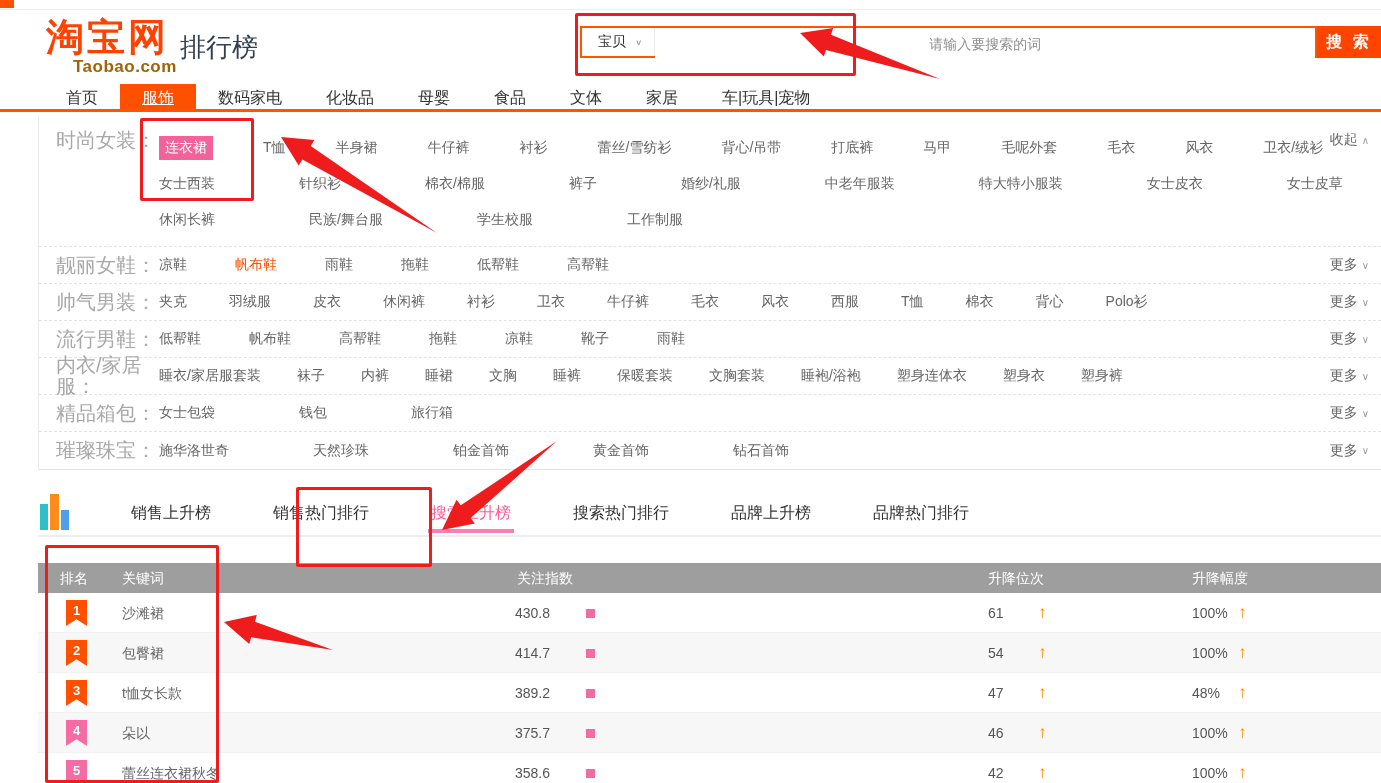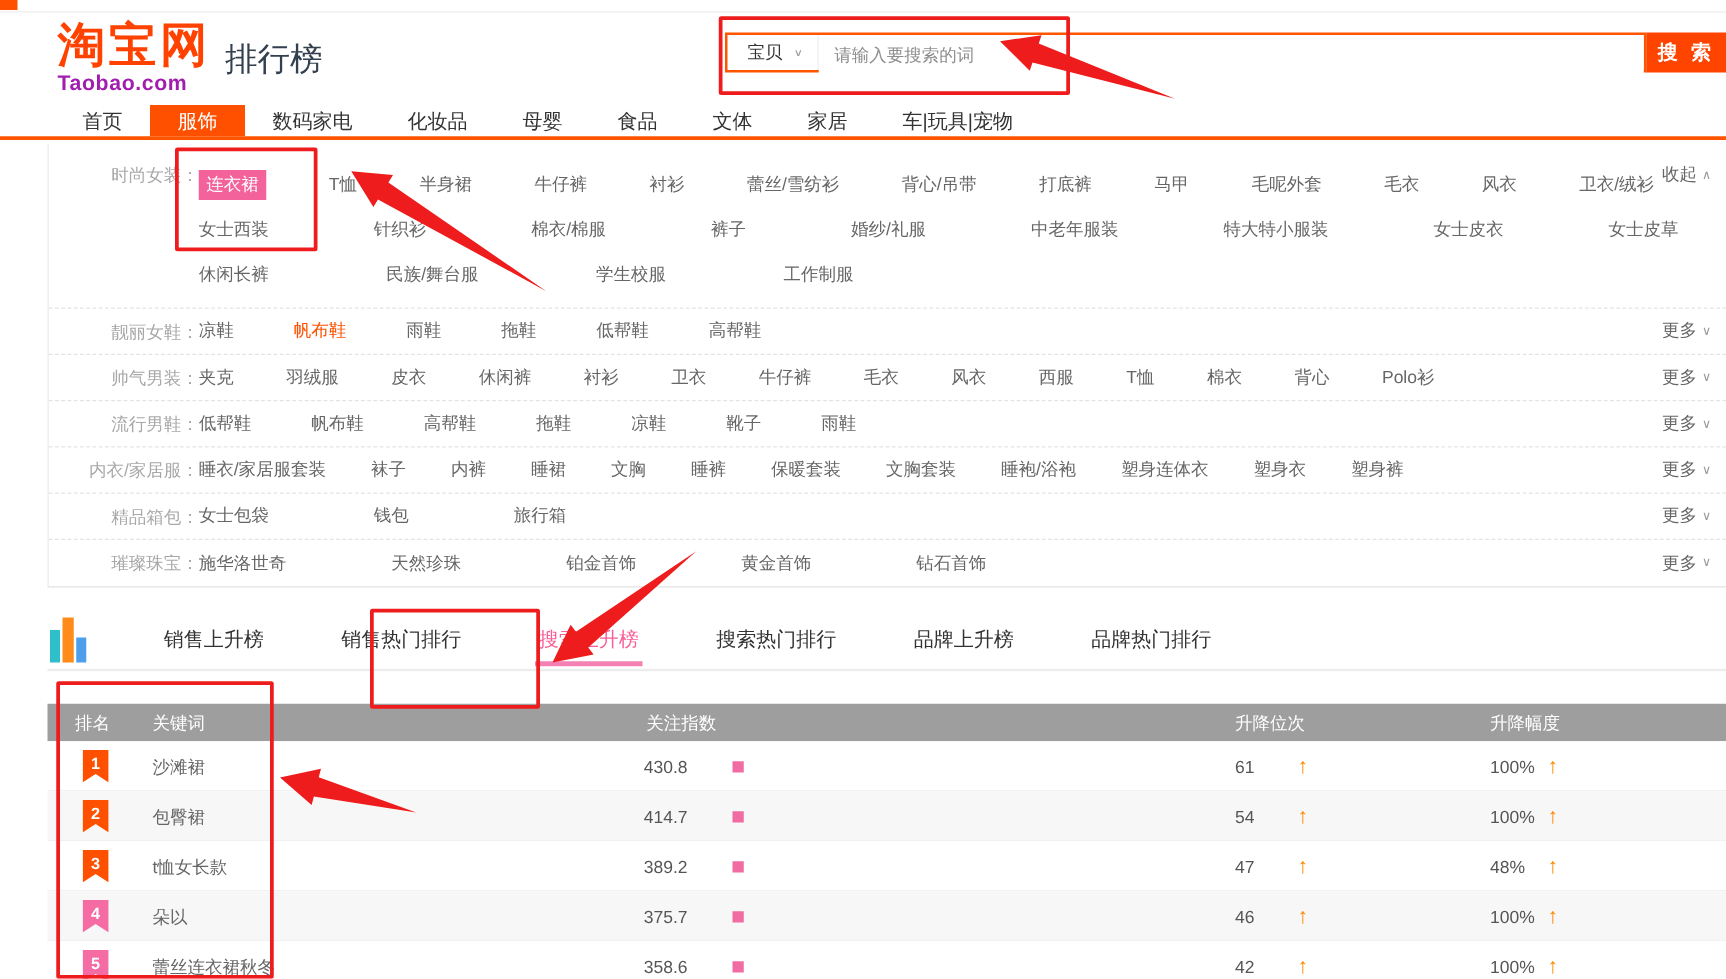--- a/index.html
+++ b/index.html
@@ -8,48 +8,48 @@
   body { position:relative; }
   a { text-decoration:none; cursor:pointer; }
 
   
   .chrome-line { position:absolute; left:0; top:9px; width:100%; height:1px; background:#eee; }
   .chrome-chip { position:absolute; left:0; top:0; width:14px; height:8px; background:#FF5000; }
 
   
   .logo { position:absolute; left:46px; top:18px; line-height:1; }
   .logo-cn { font-size:38px; font-weight:bold; color:#FF4200; letter-spacing:3px; }
-  .logo-en { font-size:17px; font-weight:bold; color:#a21caf; margin-top:2px; letter-spacing:.5px; }
+  .logo-en { font-size:17px; font-weight:bold; color:#a16207; margin-top:2px; letter-spacing:.5px;margin-left:27px; }
   .page-title { position:absolute; left:180px; top:30px; font-size:26px; color:#33404f; }
 
   .searchbox { position:absolute; left:580px; top:26px; width:737px; height:32px;
     border:2px solid #FF5500; display:flex; align-items:stretch; background:#fff; }
   .sel { display:flex; align-items:center; gap:9px; padding:0 12px 0 16px;
     border-right:1px solid #ececec; color:#333; font-size:14px; cursor:pointer; }
   .sel .car { font-size:10px; color:#999; transform:scaleY(.8); }
   .searchbox input { flex:1; border:none; outline:none; font-size:14px; padding:16px 12px;
-    color:#6d28d9; font-family:inherit; }
+    color:#6d28d9; font-family:inherit;text-align:center; }
   .searchbox input::placeholder { color:#8f8f8f; }
   .search-btn { position:absolute; left:1317px; top:26px; width:64px; height:32px;
     background:#FF4400; color:#fff; border:none; font-size:16px; font-weight:bold;
     letter-spacing:3px; cursor:pointer; font-family:inherit; }
 
   
   .nav { position:absolute; left:0; top:84px; width:100%; height:28px;
     border-bottom:3px solid #FF5500; display:flex; padding-left:44px; }
   .nav-item { line-height:28px; padding:0 22px; font-size:16px; color:#333; white-space:nowrap; }
-  .nav-item.active { background:#FF5000; color:#fff; }
+  .nav-item.active { background:#FF5000; color:#fff;text-decoration:underline; }
 
   
   .panel { position:absolute; left:38px; top:115px; width:1343px;
     border-left:1px solid #ebebeb; border-bottom:1px solid #e2e2e2; background:#fff; }
   .crow { position:relative; display:flex; align-items:center; height:37px;
     border-bottom:1px dashed #e3e3e3; padding-left:17px; }
   .crow.block { height:132px; align-items:flex-start; padding-top:15px; }
-  .clabel { width:103px; flex-shrink:0; color:#a8a8a8; font-size:14px; line-height:21px;text-align:right; }
+  .clabel { width:103px; flex-shrink:0; color:#a8a8a8; font-size:20px; line-height:21px; }
   .lines { display:flex; flex-direction:column; }
   .links { display:flex; align-items:center; }
   .block .links { height:36px; }
   .cl { color:#666; font-size:14px; white-space:nowrap; }
   .chip { background:#F3629B; color:#fff; padding:3px 6px; }
   .hot { color:#FF5000; }
   .g50 { gap:50px; } .g56 { gap:84px; } .g62 { gap:94px; } .g48 { gap:48px; }
   .g42 { gap:42px; } .g44 { gap:36px; }
   .more { position:absolute; right:12px; top:0; height:100%; display:flex;
     align-items:center; gap:4px; color:#666; font-size:14px; cursor:pointer; }

